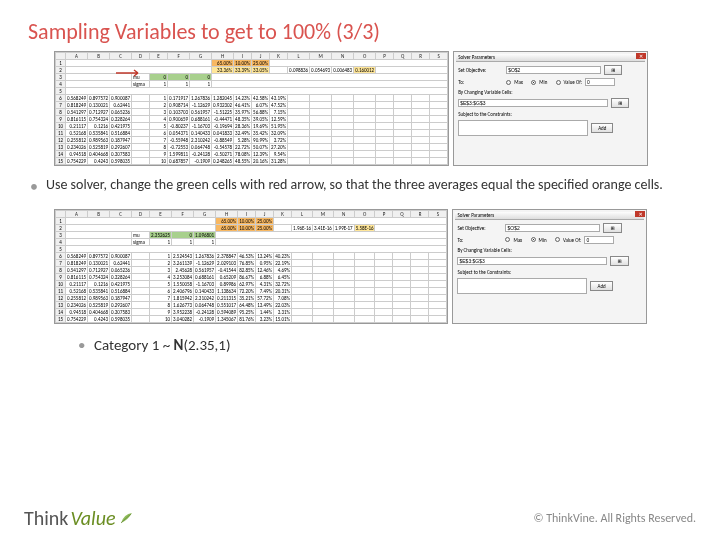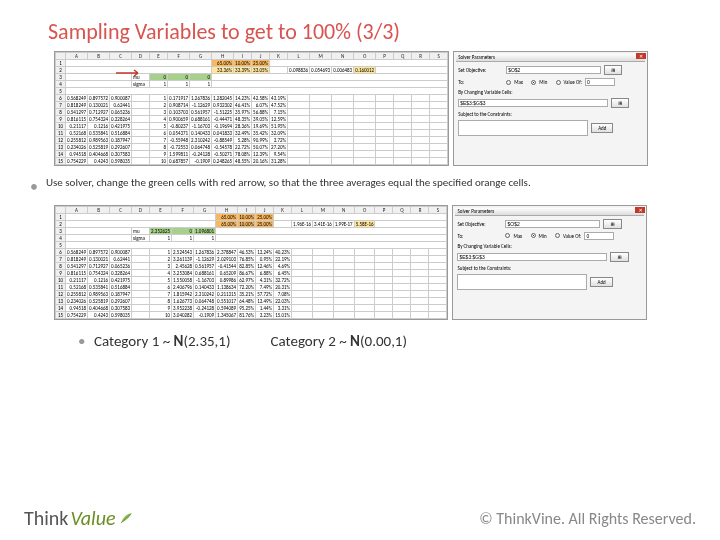--- a/index.html
+++ b/index.html
@@ -1,18 +1,18 @@
 <!DOCTYPE html>
 <html><head>
 <meta charset="utf-8">
 <style>
   * { box-sizing: border-box; margin: 0; padding: 0; }
   body { width: 720px; height: 540px; background: #fff; font-family: Calibri, Arial, sans-serif; position: relative; overflow: hidden; }
-  .title { color: #d9534f; font-size: 22px; font-weight: 400; padding: 18px 0 0 28px; margin-left: 20px; }
-  .bullet { font-size: 11px; color: #333; padding: 8px 30px 8px 46px; position: relative; line-height: 1.35; }
+  .title { color: #d9534f; font-size: 22px; font-weight: 400; padding: 18px 0 0 28px; }
+  .bullet { font-size: 14px; color: #333; padding: 8px 30px 8px 46px; position: relative; line-height: 1.35; }
   .bullet::before { content: "•"; position: absolute; left: 30px; color: #999; font-size: 16px; }
   .shot { margin: 6px 0 2px 54px; display: flex; gap: 4px; }
   .sheet { border: 1px solid #999; font-size: 5px; background: #fff; }
   .sheet table { border-collapse: collapse; }
   .sheet td, .sheet th { border: 1px solid #ccc; padding: 0 1px; text-align: right; min-width: 18px; height: 7px; font-weight: normal; }
   .sheet th { background: #f0f0f0; text-align: center; color: #222; }
   .sheet .rh { background: #f0f0f0; text-align: center; min-width: 10px; }
   .orange { background: #f8b862; }
   .green { background: #a8d08d; }
   .yellow { background: #ffe699; }
@@ -25,21 +25,21 @@
   .solver input[type=text] { border: 1px solid #aaa; font-size: 5px; padding: 0 1px; height: 8px; background: #fff; }
   .solver .lbl { width: 45px; }
   .solver .btn { border: 1px solid #888; background: linear-gradient(#fff,#e0e0e0); padding: 1px 6px; font-size: 5px; }
   .solver .ta { border: 1px solid #aaa; background: #fff; width: 130px; height: 16px; }
   .catline { font-size: 15px; color: #333; padding: 10px 0 0 46px; display: flex; gap: 40px; position: relative; margin-left: 48px; }
   .catline::before { content: "•"; position: absolute; left: 30px; color: #999; }
   .footer { position: absolute; bottom: 10px; left: 0; right: 0; display: flex; justify-content: space-between; align-items: center; padding: 0 24px; }
   .logo { font-size: 20px; color: #555; font-weight: 300; display: flex; align-items: center; gap: 2px; }
   .logo .v { color: #6b8e23; font-style: italic; }
   .logo-icon { width: 16px; height: 16px; }
-  .copy { font-size: 16px; color: #888; margin-left: 11px; }
+  .copy { font-size: 12px; color: #888; margin-left: 11px; }
   .radio { display:inline-block; width:5px; height:5px; border:1px solid #666; border-radius:50%; vertical-align:middle; }
   .radio.on { background: radial-gradient(#333 40%, transparent 45%); }
 </style>
 </head>
 <body>
 
 <div class="title">Sampling Variables to get to 100% (3/3)</div>
 
 <div class="shot" style="position:relative;">
   <div class="sheet">
@@ -683,21 +683,20 @@
       </div>
     <div class="row">
         <div class="ta"></div>
         <span class="btn">Add</span>
       </div>
   </div>
 </div>
 
 <div class="catline">
   <span><span>Category 1 ~ <b>N</b>(2.35,1)</span></span>
-  <span><span>Category 2 ~ <b>N</b>(0.00,1)</span></span>
 </div>
 
 <div class="footer">
   <div class="logo">
     <span>Think</span>
       <span class="v">Value</span>
     <svg class="logo-icon" viewBox="0 0 16 16">
         <path d="M3 13 Q6 4 14 3 Q10 10 3 13 Z" fill="#8fbc5a"></path>
         <path d="M3 13 Q7 9 13 4" stroke="#5a7a2e" fill="none" stroke-width="0.6"></path>
       </svg>

